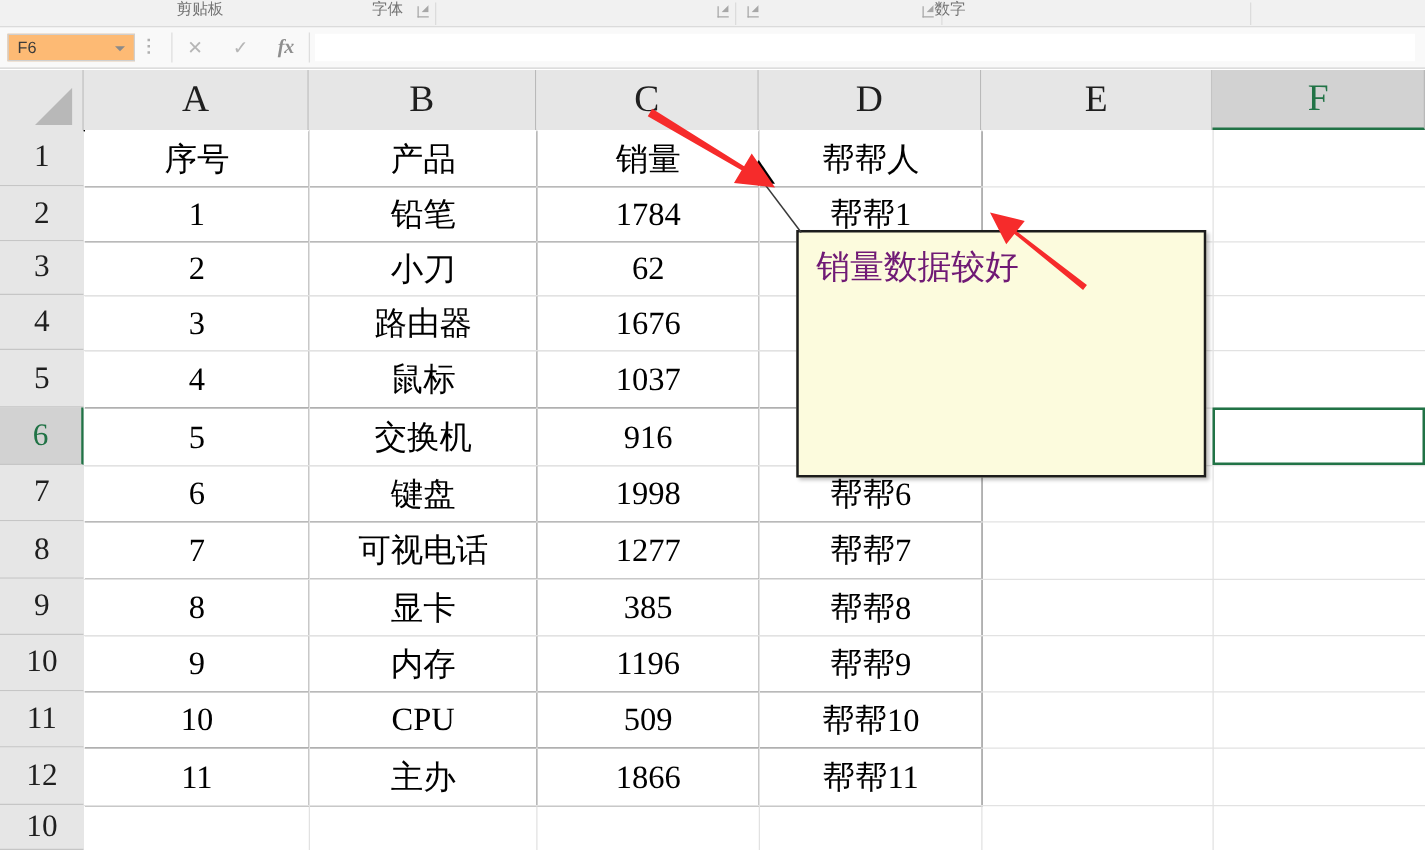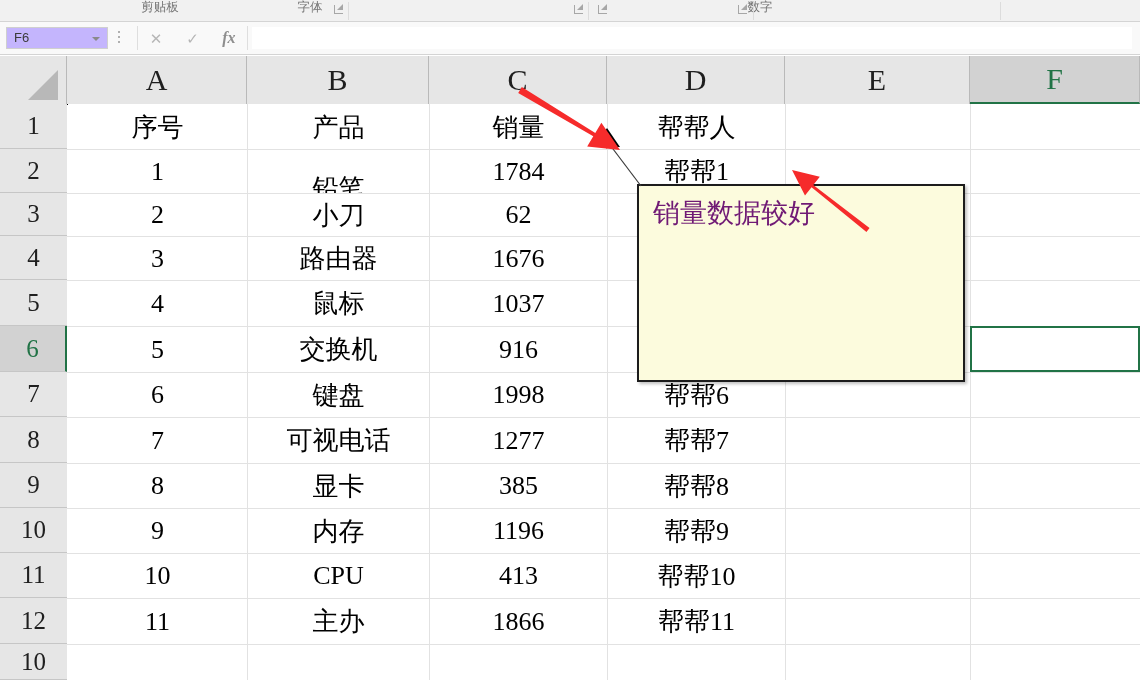--- a/index.html
+++ b/index.html
@@ -53,21 +53,21 @@
   #formula-bar {
     position: absolute; left: 0; top: 22px;
     width: 1140px; height: 33px;
     background: #f9f9f9;
     border-bottom: 1px solid #d4d4d4;
     display: flex; align-items: center;
   }
   #name-box {
     position: absolute; left: 6px; top: 5px;
     width: 102px; height: 22px;
-    background: #c4b5fd;
+    background: #fdba74;
     border: 1px solid #cfcfcf;
     display: flex; align-items: center;
   }
   #name-box-value {
     font-size: 13px; color: #3b3b3b;
     padding-left: 7px; line-height: 20px;
     font-family: "Liberation Sans", sans-serif;
   }
   #name-box-arrow {
     position: absolute; right: 7px; top: 9px;
@@ -380,21 +380,21 @@
         </div>
         <div class="cell" style="left: 362px; top: 0px; width: 178px; height: 45px;">
           <span>销量</span>
         </div>
         <div class="cell" style="left: 540px; top: 0px; width: 178px; height: 45px;">
           <span>帮帮人</span>
         </div>
         <div class="cell" style="left: 0px; top: 45px; width: 180px; height: 44px;">
           <span>1</span>
         </div>
-        <div class="cell" style="left: 180px; top: 45px; width: 182px; height: 44px; margin-top: 17px;">
+        <div class="cell" style="left: 180px; top: 45px; width: 182px; height: 44px;">
           <span>铅笔</span>
         </div>
         <div class="cell" style="left: 362px; top: 45px; width: 178px; height: 44px;">
           <span>1784</span>
         </div>
         <div class="cell" style="left: 540px; top: 45px; width: 178px; height: 44px;">
           <span>帮帮1</span>
         </div>
         <div class="cell" style="left: 0px; top: 89px; width: 180px; height: 43px;">
           <span>2</span>
@@ -492,21 +492,21 @@
         <div class="cell" style="left: 540px; top: 404px; width: 178px; height: 45px;">
           <span>帮帮9</span>
         </div>
         <div class="cell" style="left: 0px; top: 449px; width: 180px; height: 45px;">
           <span>10</span>
         </div>
         <div class="cell" style="left: 180px; top: 449px; width: 182px; height: 45px;">
           <span>CPU</span>
         </div>
         <div class="cell" style="left: 362px; top: 449px; width: 178px; height: 45px;">
-          <span>413</span>
+          <span>509</span>
         </div>
         <div class="cell" style="left: 540px; top: 449px; width: 178px; height: 45px;">
           <span>帮帮10</span>
         </div>
         <div class="cell" style="left: 0px; top: 494px; width: 180px; height: 46px;">
           <span>11</span>
         </div>
         <div class="cell" style="left: 180px; top: 494px; width: 182px; height: 46px;">
           <span>主办</span>
         </div>

